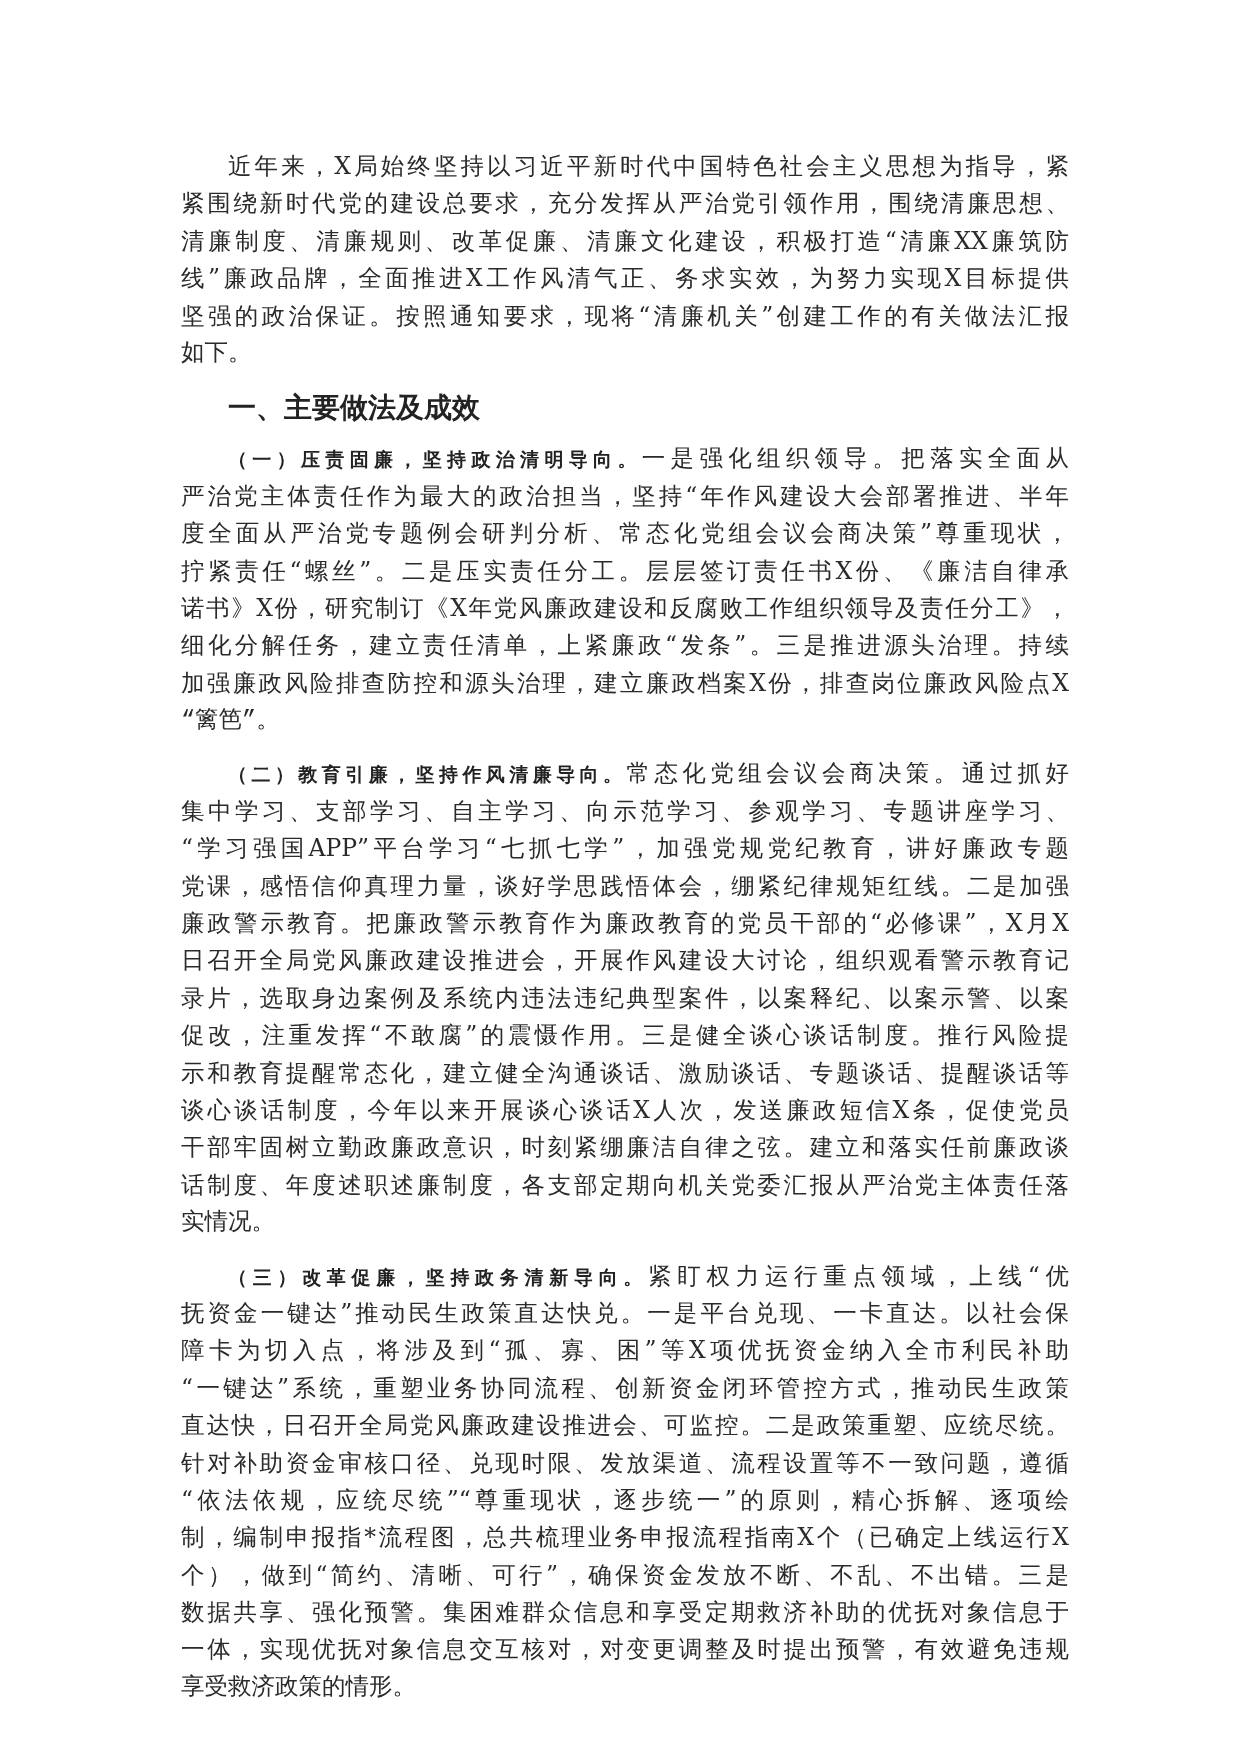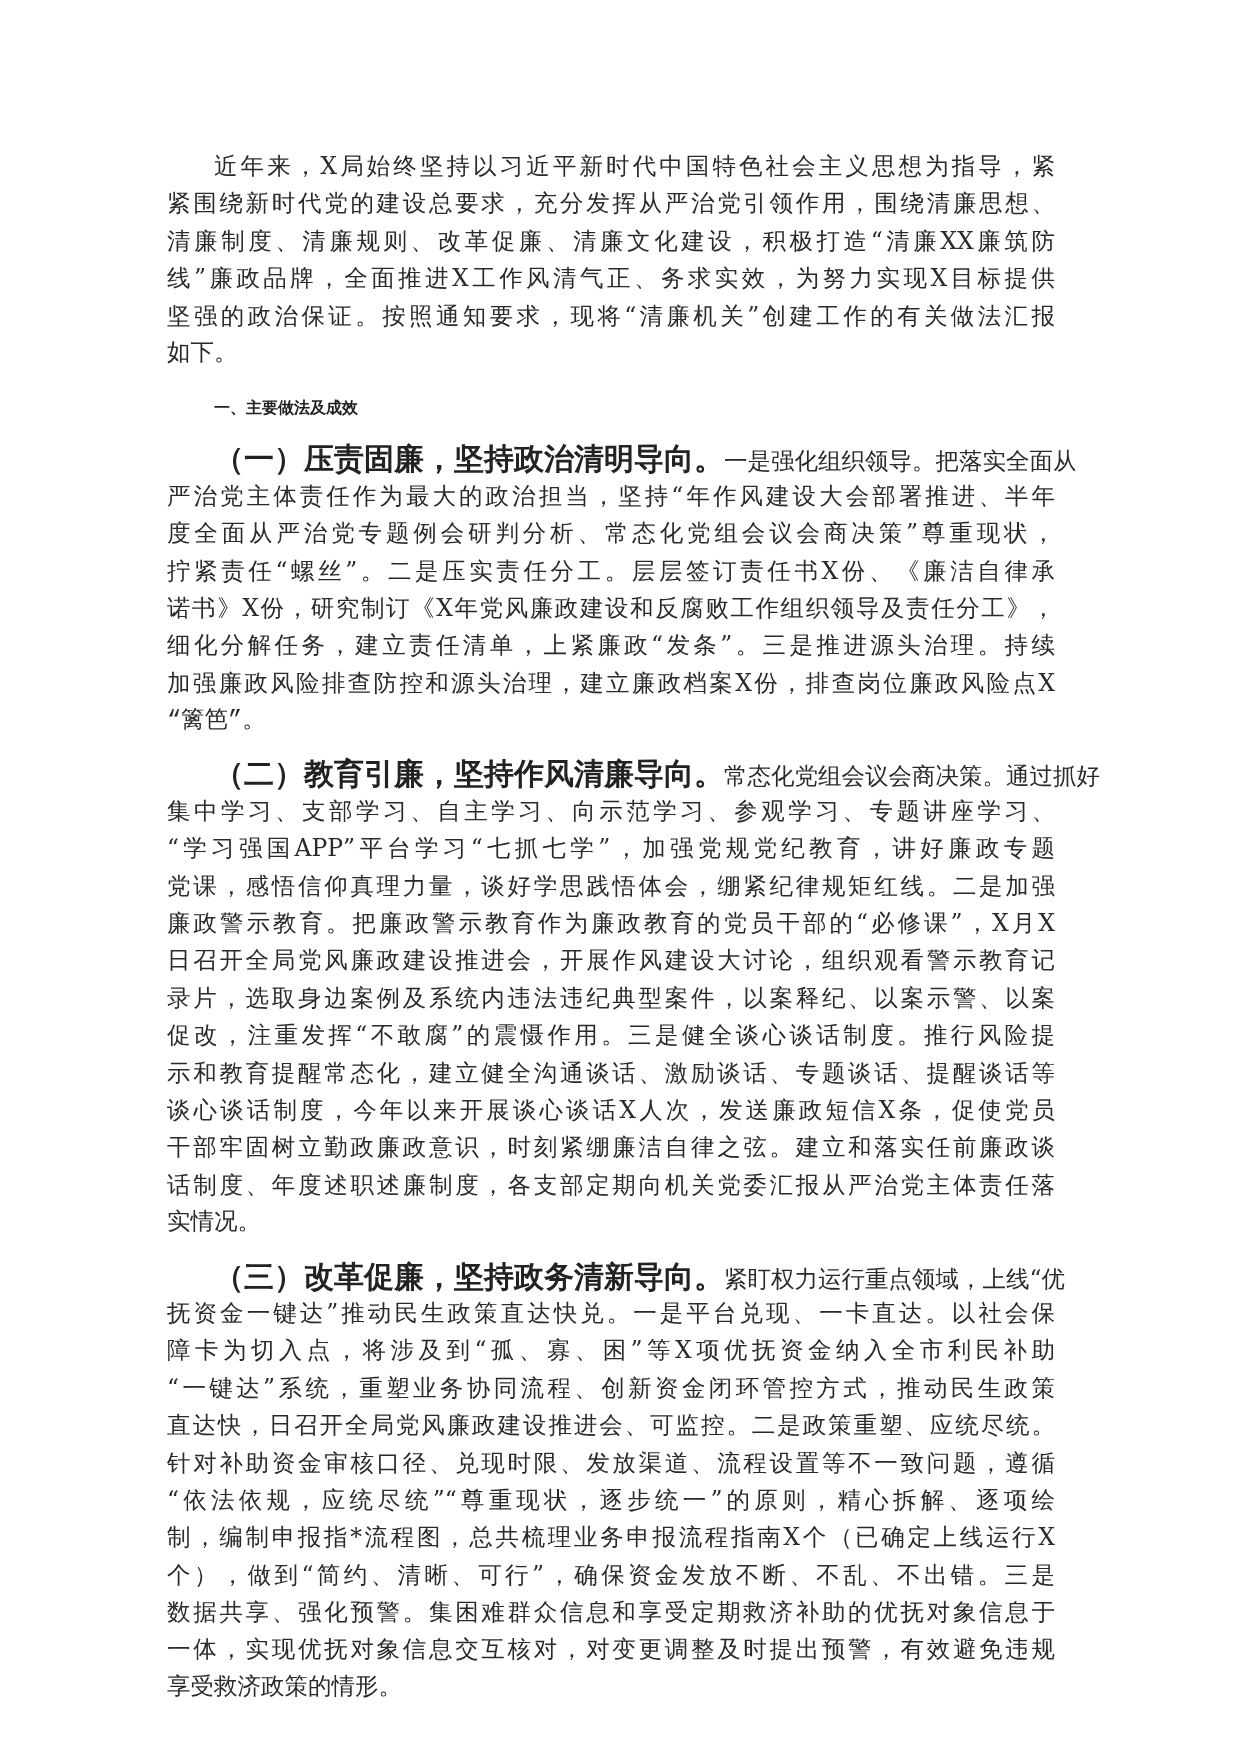--- a/index.html
+++ b/index.html
@@ -1,26 +1,26 @@
 <!DOCTYPE html>
 <html><head>
 <meta charset="utf-8">
 <style>
   html, body { margin: 0; padding: 0; background: #ffffff; }
   body { width: 1240px; height: 1754px; position: relative; overflow: hidden;
          font-family: "DejaVu Serif", "Liberation Serif", serif; color: #2a2a2a; }
-  .page { position: absolute; left: 167px; top: 148px; width: 888px; }
+  .page { position: absolute; left: 181px; top: 148px; width: 888px; }
   .para { margin: 0; }
   .line { display: block; height: 37.4px; line-height: 37.4px; font-size: 23.5px;
           white-space: nowrap; text-align: justify; text-align-last: justify; letter-spacing: 0px; }
   .line.last { text-align-last: left; font-family: Liberation Mono, monospace; }
   .gap { height: 16px; }
   .heading { font-family: "DejaVu Sans", "Liberation Sans", sans-serif; font-weight: bold;
-             font-size: 16px; height: 40px; line-height: 40px; padding-left: 47px; color: #222; }
-  .lead { font-family: "DejaVu Sans", "Liberation Sans", sans-serif; font-weight: bold; color: #222; font-size: 30px; }
+             font-size: 28px; height: 40px; line-height: 40px; padding-left: 47px; color: #222; }
+  .lead { font-family: "DejaVu Sans", "Liberation Sans", sans-serif; font-weight: bold; color: #222; font-size: 19px; }
   .indent { padding-left: 47px; }
 </style>
 </head>
 <body>
 
 <div class="page">
 
   <div class="para">
     <span class="line indent">近年来，X局始终坚持以习近平新时代中国特色社会主义思想为指导，紧</span>
     <span class="line">紧围绕新时代党的建设总要求，充分发挥从严治党引领作用，围绕清廉思想、</span>

